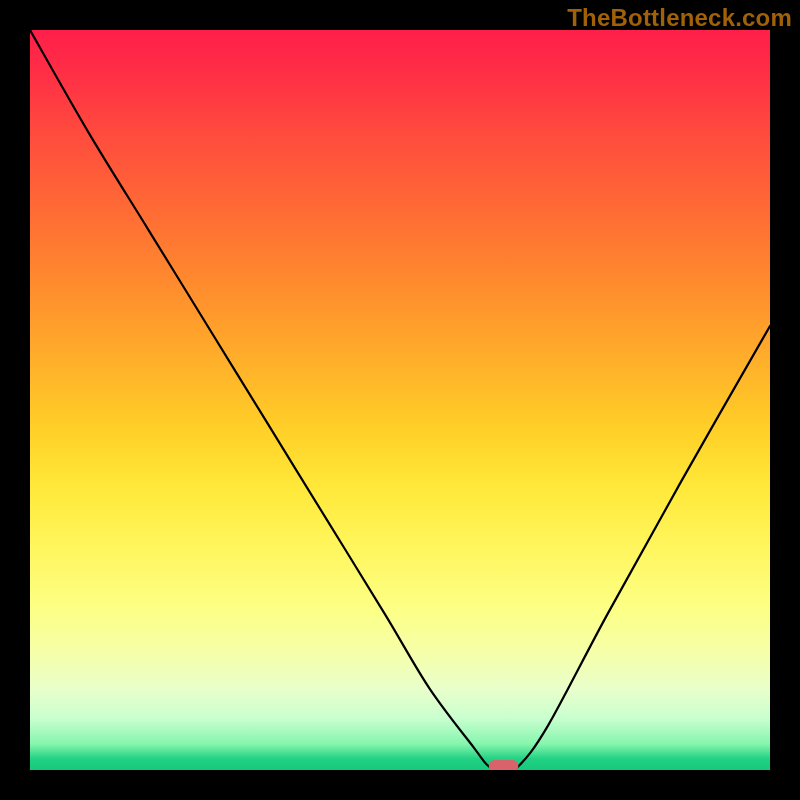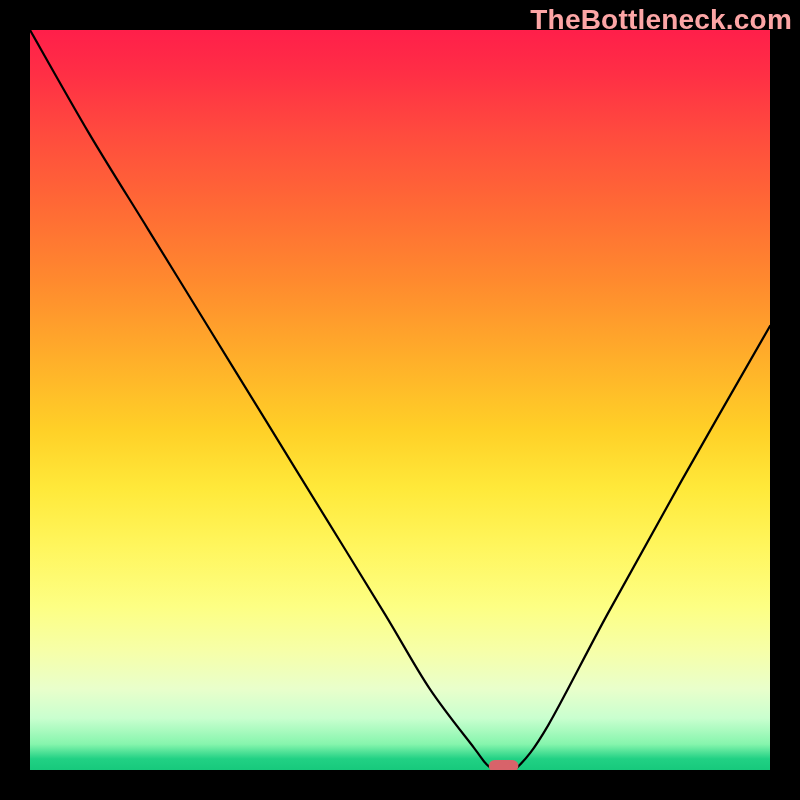--- a/index.html
+++ b/index.html
@@ -14,22 +14,22 @@
   .frame {
     position: relative;
     width: 800px;
     height: 800px;
     background: #000;
   }
   .watermark {
     position: absolute;
     top: 4px;
     right: 8px;
-    color: #fca5a5;
-    font-size: 28px;
+    color: #a16207;
+    font-size: 24px;
     font-weight: 600;
     letter-spacing: 0.2px;
     z-index: 50;
     user-select: none;
   }
   .plot-area {
     position: absolute;
     left: 30px;
     top: 30px;
     width: 740px;

